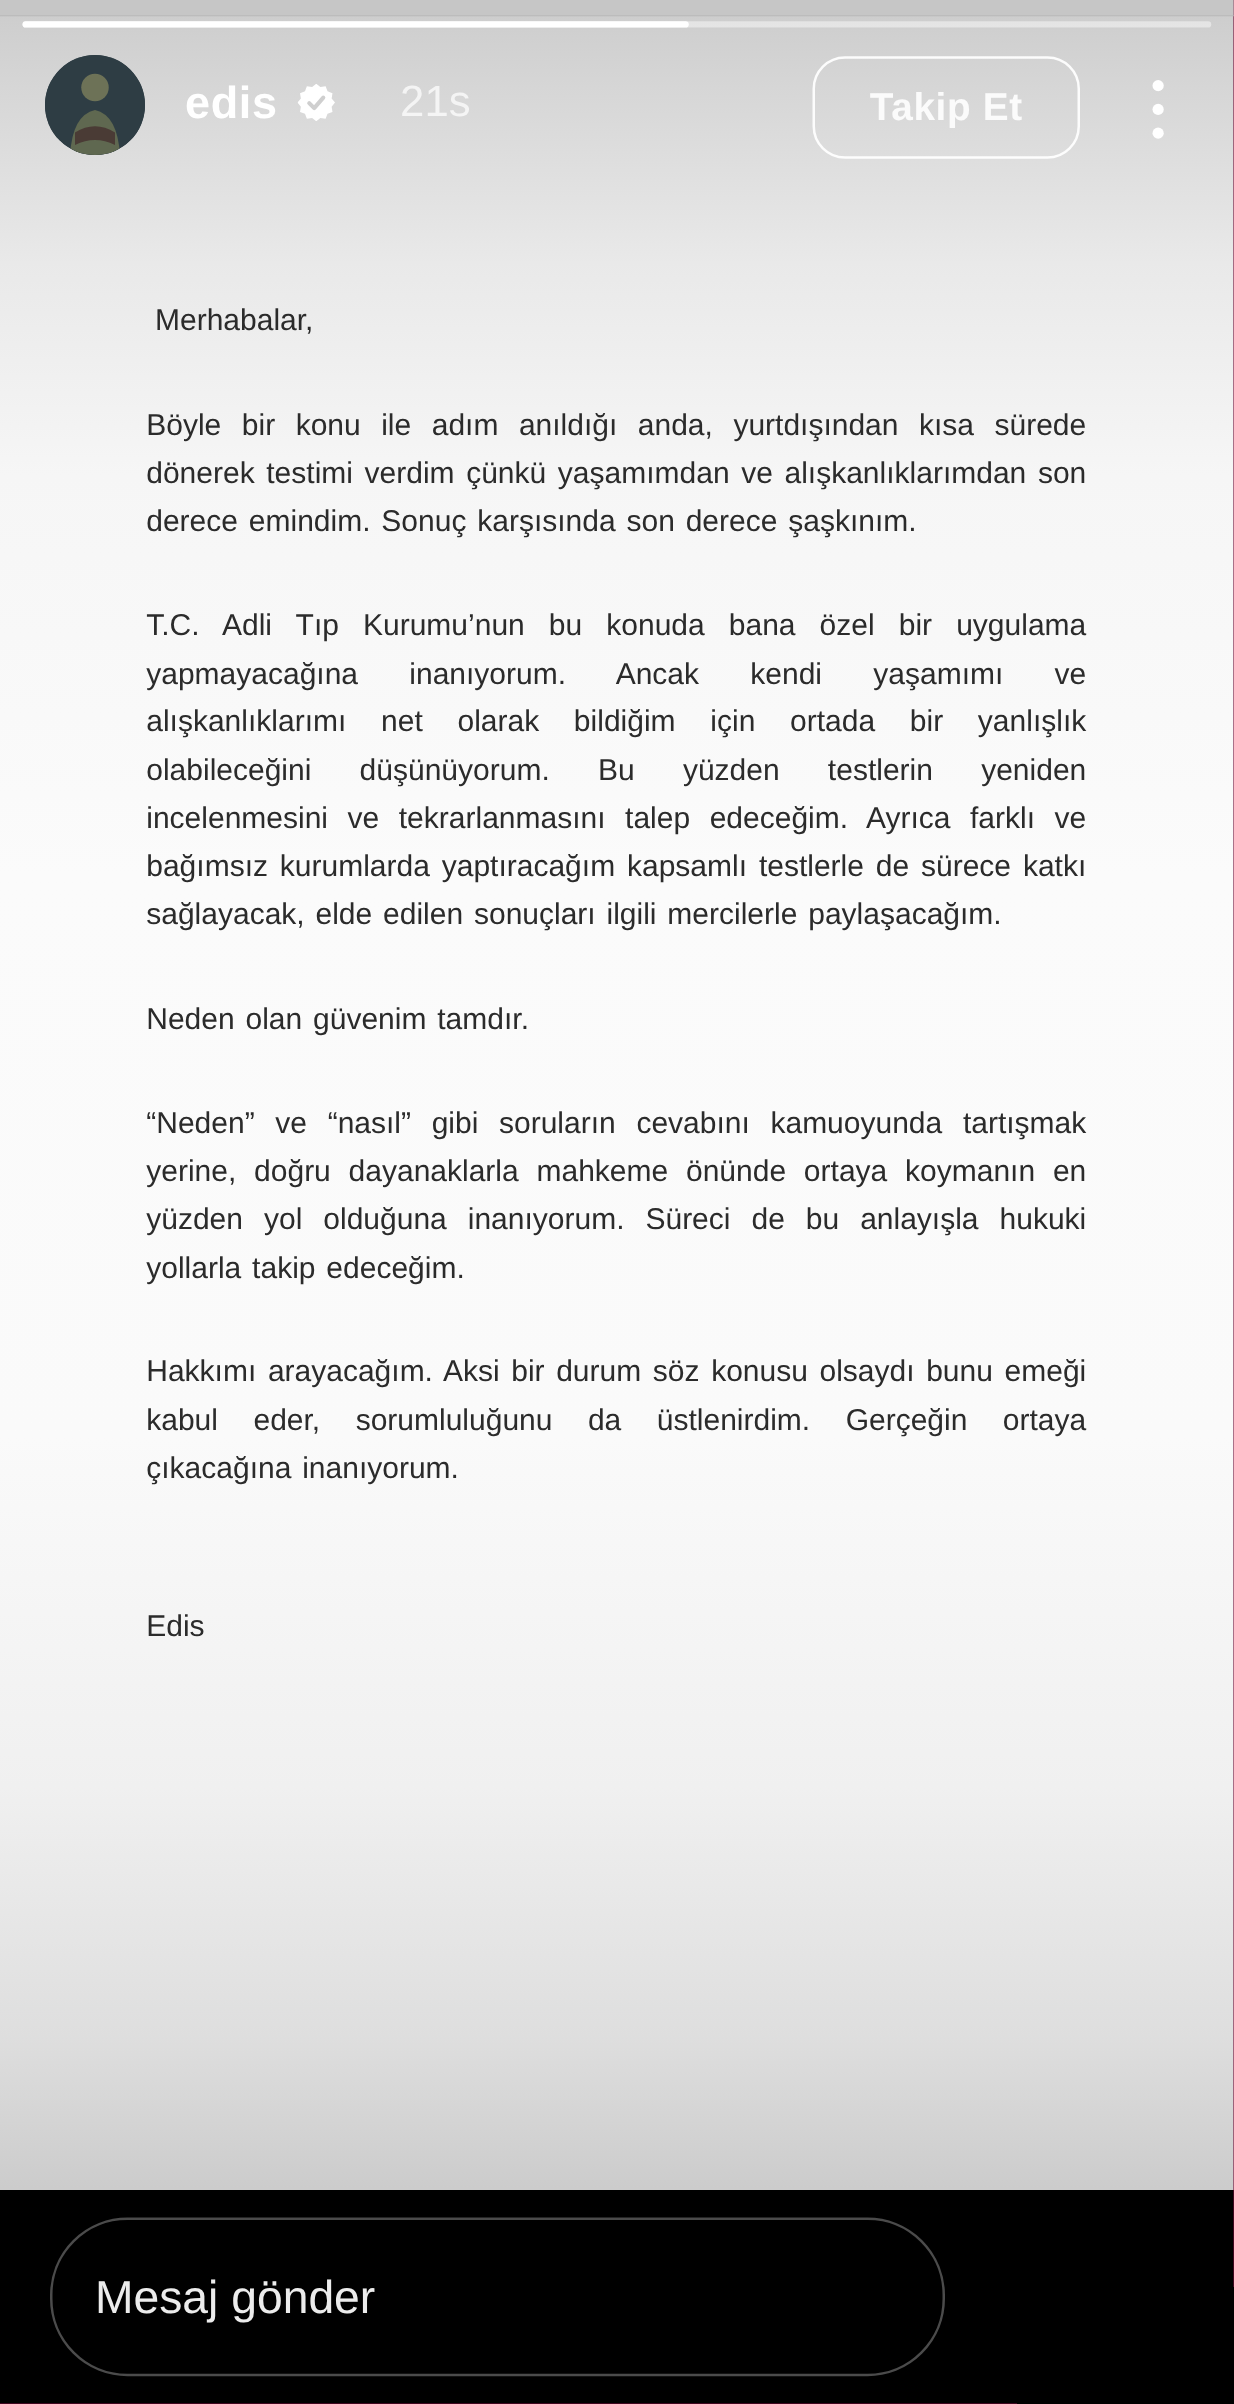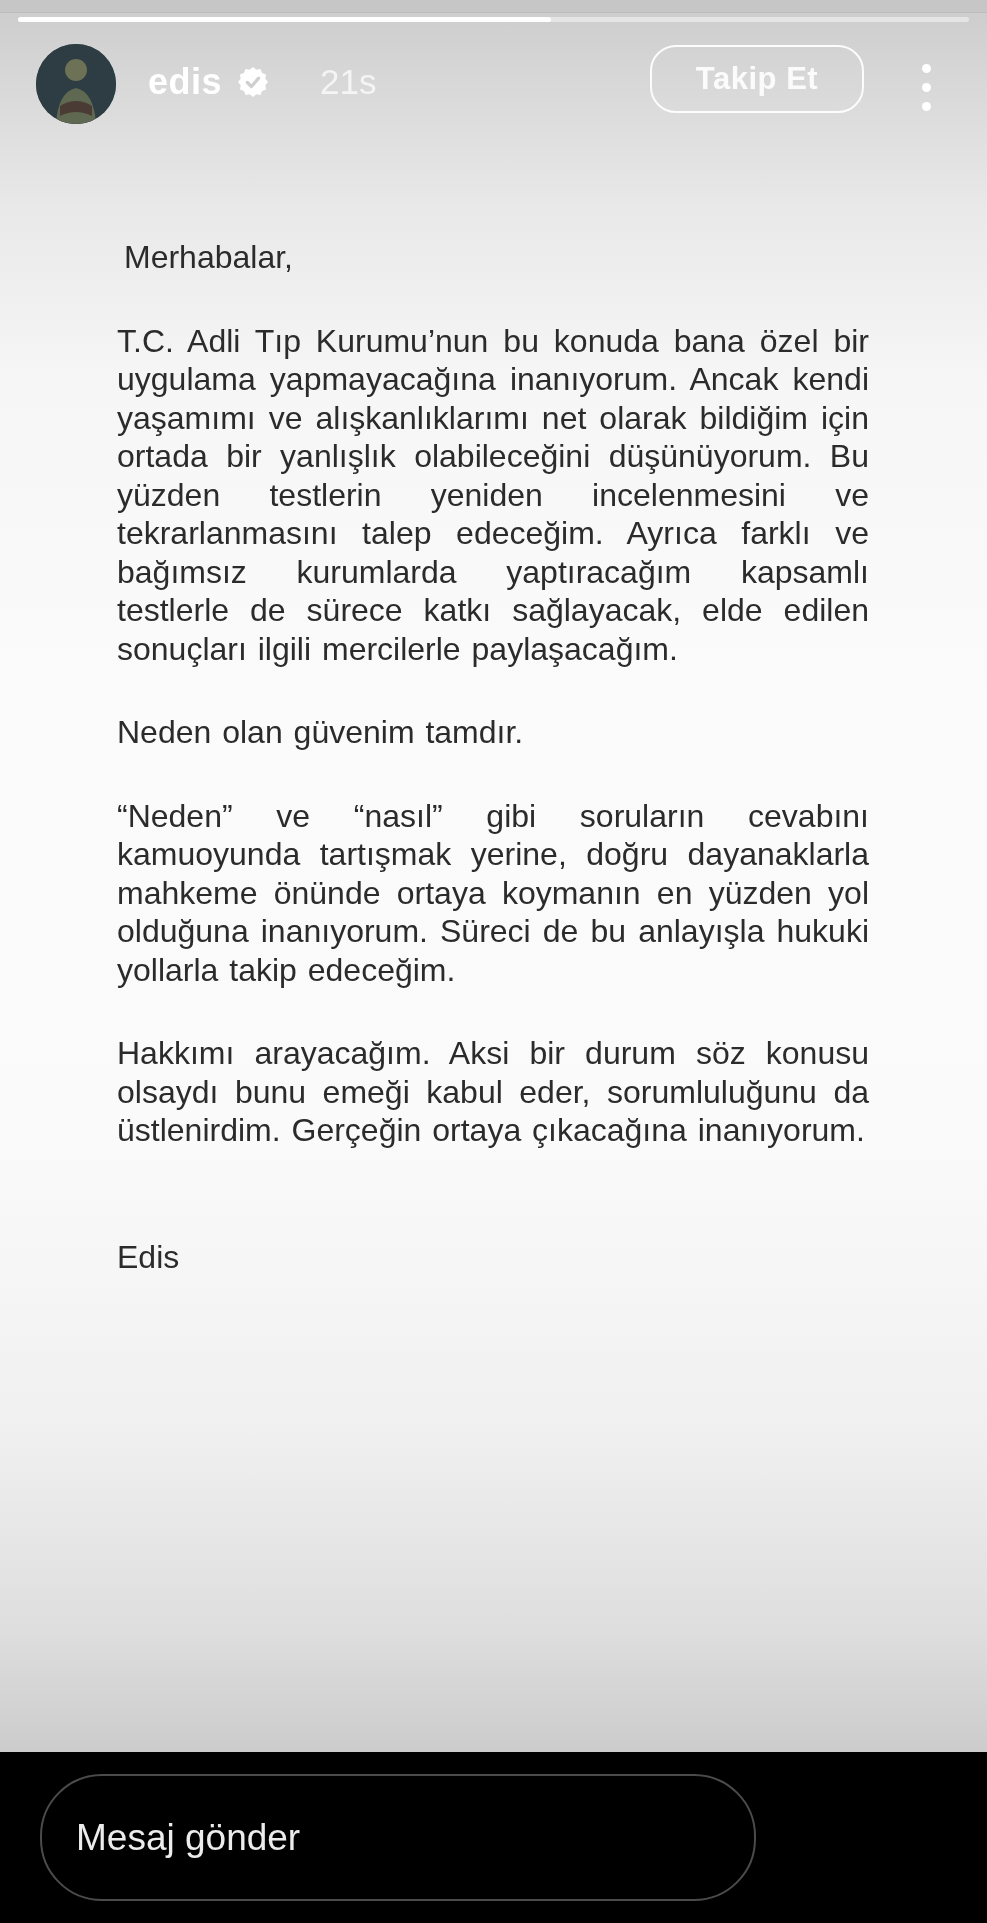--- a/index.html
+++ b/index.html
@@ -32,36 +32,36 @@
   }
   .avatar svg{display:block;width:80px;height:80px;}
   .header-row{
     position:absolute;left:148px;top:58px;height:48px;
     display:flex;align-items:center;gap:16px;
   }
   .username{color:#ffffff;font-size:36px;font-weight:700;letter-spacing:.5px;cursor:pointer;}
   .badge{width:30px;height:30px;display:inline-block;}
   .timestamp{color:rgba(255,255,255,0.72);font-size:35px;font-weight:400;margin-left:36px;}
   .follow-btn{
-    position:absolute;left:650px;top:45px;width:214px;height:68px;
+    position:absolute;left:650px;top:45px;width:214px;height:82px;
     border:2.5px solid rgba(255,255,255,0.92);border-radius:26px;
     background:transparent;color:#fbfbfb;font-size:31px;font-weight:700;
     font-family:inherit;letter-spacing:.5px;cursor:pointer;
     display:flex;align-items:center;justify-content:center;
   }
   .more-btn{
     position:absolute;left:908px;top:56px;width:36px;height:62px;
     background:transparent;border:none;cursor:pointer;
     display:flex;flex-direction:column;align-items:center;justify-content:center;gap:10px;
   }
   .more-btn i{width:9px;height:9px;border-radius:50%;background:#fff;display:block;}
   
   .text-block{
     position:absolute;left:117px;top:238px;width:752px;
-    color:#2b2b2b;font-size:32px;line-height:38.5px;
+    color:#2b2b2b;font-size:24px;line-height:38.5px;
     text-align:justify;word-spacing:2px;
   }
   .text-block p{margin:0 0 45px 0;}
   .text-block p.greeting{padding-left:7px;}
   .text-block p.signature{margin-top:88px;text-align:left;}
   
   .reply-bar{position:absolute;left:0;top:1752px;width:987px;height:171px;background:#000;}
   .message-pill{
     position:absolute;left:40px;top:22px;width:712px;height:123px;
     border:2px solid #4b4b4b;border-radius:62px;background:transparent;
@@ -110,20 +110,21 @@
     </button>
 
     <button class="more-btn" aria-label="more options">
       <i></i>
         <i></i>
         <i></i>
     </button>
 
     <div class="text-block">
       <p class="greeting">Merhabalar,</p>
+      <p>Böyle bir konu ile adım anıldığı anda, yurtdışından kısa sürede dönerek testimi verdim çünkü yaşamımdan ve alışkanlıklarımdan son derece emindim. Sonuç karşısında son derece şaşkınım.</p>
       <p>T.C. Adli Tıp Kurumu’nun bu konuda bana özel bir uygulama yapmayacağına inanıyorum. Ancak kendi yaşamımı ve alışkanlıklarımı net olarak bildiğim için ortada bir yanlışlık olabileceğini düşünüyorum. Bu yüzden testlerin yeniden incelenmesini ve tekrarlanmasını talep edeceğim. Ayrıca farklı ve bağımsız kurumlarda yaptıracağım kapsamlı testlerle de sürece katkı sağlayacak, elde edilen sonuçları ilgili mercilerle paylaşacağım.</p>
       <p>Neden olan güvenim tamdır.</p>
       <p>“Neden” ve “nasıl” gibi soruların cevabını kamuoyunda tartışmak yerine, doğru dayanaklarla mahkeme önünde ortaya koymanın en yüzden yol olduğuna inanıyorum. Süreci de bu anlayışla hukuki yollarla takip edeceğim.</p>
       <p>Hakkımı arayacağım. Aksi bir durum söz konusu olsaydı bunu emeği kabul eder, sorumluluğunu da üstlenirdim. Gerçeğin ortaya çıkacağına inanıyorum.</p>
       <p class="signature">Edis</p>
     </div>
   </div>
 
   <div class="reply-bar">
     <div class="message-pill">

